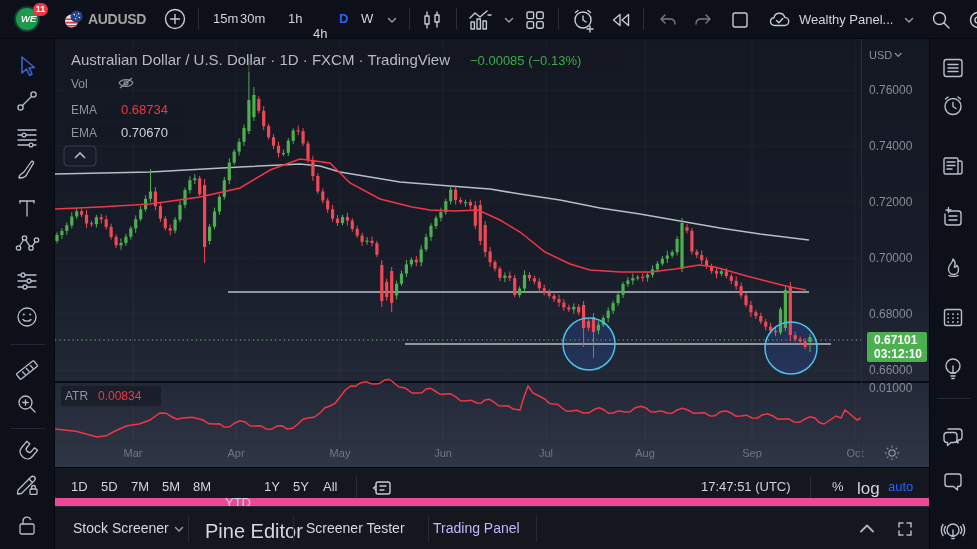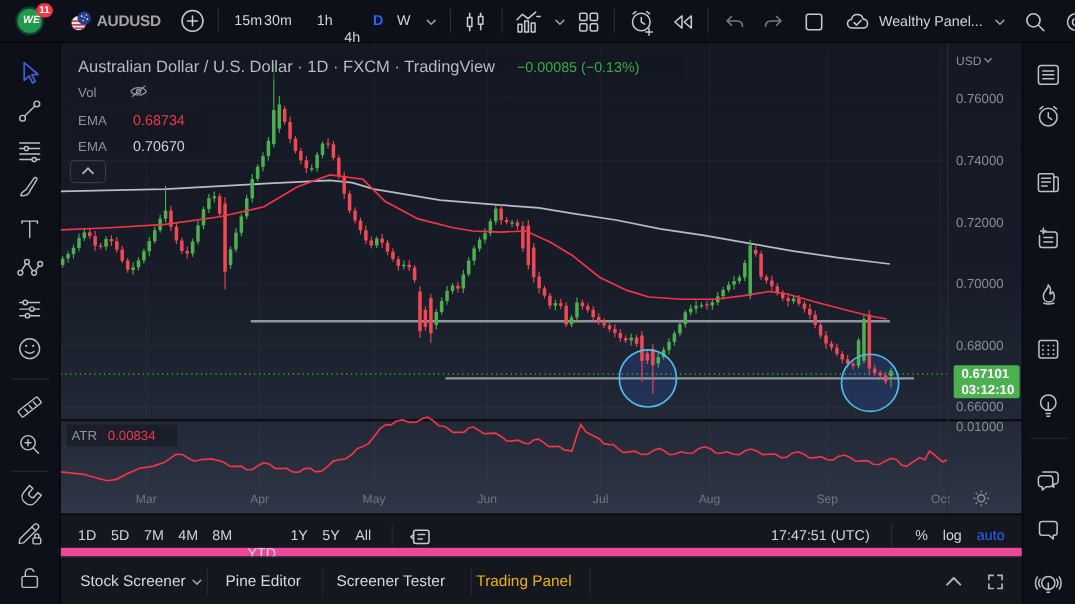--- a/index.html
+++ b/index.html
@@ -548,54 +548,54 @@
 <rect x="9" y="107" width="32" height="20" rx="4" fill="#171c28" stroke="#363c49" stroke-width="1"></rect>
 <path d="M20 119 l5 -5 l5 5" stroke="#b2b5be" fill="none" stroke-width="1.6"></path>
 <rect x="6" y="347" width="100" height="20" fill="#141823" fill-opacity="0.6"></rect>
 <text x="10" y="361" font-size="12" fill="#9095a0">ATR</text>
 <text x="43" y="361" font-size="12" fill="#f23645">0.00834</text>
 </svg></div>
       <div class="abs toolrow" style="display:block">
         <div class="abs" style="left:16px;top:11px;font-size:13px;color:#d1d4dc">1D</div>
         <div class="abs" style="left:46px;top:11px;font-size:13px;color:#d1d4dc">5D</div>
         <div class="abs" style="left:76px;top:11px;font-size:13px;color:#d1d4dc">7M</div>
-        <div class="abs" style="left:107px;top:11px;font-size:13px;color:#d1d4dc">4M</div>
+        <div class="abs" style="left:107px;top:11px;font-size:13px;color:#d1d4dc">5M</div>
         <div class="abs" style="left:138px;top:11px;font-size:13px;color:#d1d4dc">8M</div>
         <div class="abs" style="left:170px;top:27px;font-size:13px;color:#d1d4dc">YTD</div>
         <div class="abs" style="left:209px;top:11px;font-size:13px;color:#d1d4dc">1Y</div>
         <div class="abs" style="left:238px;top:11px;font-size:13px;color:#d1d4dc">5Y</div>
         <div class="abs" style="left:268px;top:11px;font-size:13px;color:#d1d4dc">All</div>
         <div class="abs sep" style="left:301px;top:8px"></div>
         <div class="abs ico" style="left:315px;top:8px">
           <svg class="i" width="24" height="24" viewBox="0 0 24 24">
             <rect x="6" y="6" width="14" height="12" rx="2" stroke="#c6cad3" fill="none" stroke-width="1.4" stroke-linecap="round" stroke-linejoin="round"></rect>
             <path d="M6 10 L3.5 12 L6 14" stroke="#c6cad3" fill="none" stroke-width="1.4" stroke-linecap="round" stroke-linejoin="round"></path>
             <line x1="10" y1="10" x2="16" y2="10" stroke="#c6cad3" fill="none" stroke-width="1.4" stroke-linecap="round" stroke-linejoin="round"></line>
             <line x1="10" y1="14" x2="14" y2="14" stroke="#c6cad3" fill="none" stroke-width="1.4" stroke-linecap="round" stroke-linejoin="round"></line>
           </svg>
         </div>
         <div class="abs" style="left:646px;top:11px;font-size:13px;color:#d1d4dc">17:47:51 (UTC)</div>
         <div class="abs sep" style="left:755px;top:8px"></div>
         <div class="abs" style="left:777px;top:11px;font-size:13px;color:#d1d4dc">%</div>
-        <div class="abs" style="left:802px;top:11px;font-size:13px;color:#d1d4dc">log</div>
+        <div class="abs" style="left:802px;top:11px;font-size:17px;color:#d1d4dc">log</div>
         <div class="abs" style="left:833px;top:11px;font-size:13px;color:#2962ff">auto</div>
       </div>
       <div class="abs tabrow" style="display:block">
         <div class="abs" style="left:18px;top:13px;font-size:14px;color:#d5d8e0">Stock Screener</div>
         <div class="abs ico" style="left:118px;top:16px">
           <svg class="i" width="12" height="12" viewBox="0 0 12 12">
             <path d="M2.5 4.5 L6 8 L9.5 4.5" stroke="#9ba0ab" fill="none" stroke-width="1.4" stroke-linecap="round" stroke-linejoin="round"></path>
           </svg>
         </div>
         <div class="abs vsep" style="left:133px;top:9px"></div>
-        <div class="abs" style="left:150px;top:13px;font-size:14px;color:#d5d8e0">Pine Editor</div>
+        <div class="abs" style="left:150px;top:13px;font-size:20px;color:#d5d8e0">Pine Editor</div>
         <div class="abs vsep" style="left:238px;top:9px"></div>
         <div class="abs" style="left:251px;top:13px;font-size:14px;color:#d5d8e0">Screener Tester</div>
         <div class="abs vsep" style="left:373px;top:9px"></div>
-        <div class="abs" style="left:378px;top:13px;font-size:14px;color:#eab308">Trading Panel</div>
+        <div class="abs" style="left:378px;top:13px;font-size:14px;color:#c4b5fd">Trading Panel</div>
         <div class="abs vsep" style="left:481px;top:9px"></div>
         <div class="abs ico" style="left:803px;top:14px">
           <svg class="i" width="18" height="16" viewBox="0 0 18 16">
             <path d="M3 10.5 L9 4.5 L15 10.5" stroke="#b2b5be" fill="none" stroke-width="1.8" stroke-linecap="round" stroke-linejoin="round"></path>
           </svg>
         </div>
         <div class="abs ico" style="left:840px;top:12px">
           <svg class="i" width="20" height="20" viewBox="0 0 20 20">
             <path d="M4 8 L4 4 L8 4 M12 4 L16 4 L16 8 M16 12 L16 16 L12 16 M8 16 L4 16 L4 12" stroke="#b2b5be" fill="none" stroke-width="1.5" stroke-linecap="round"></path>
           </svg>

